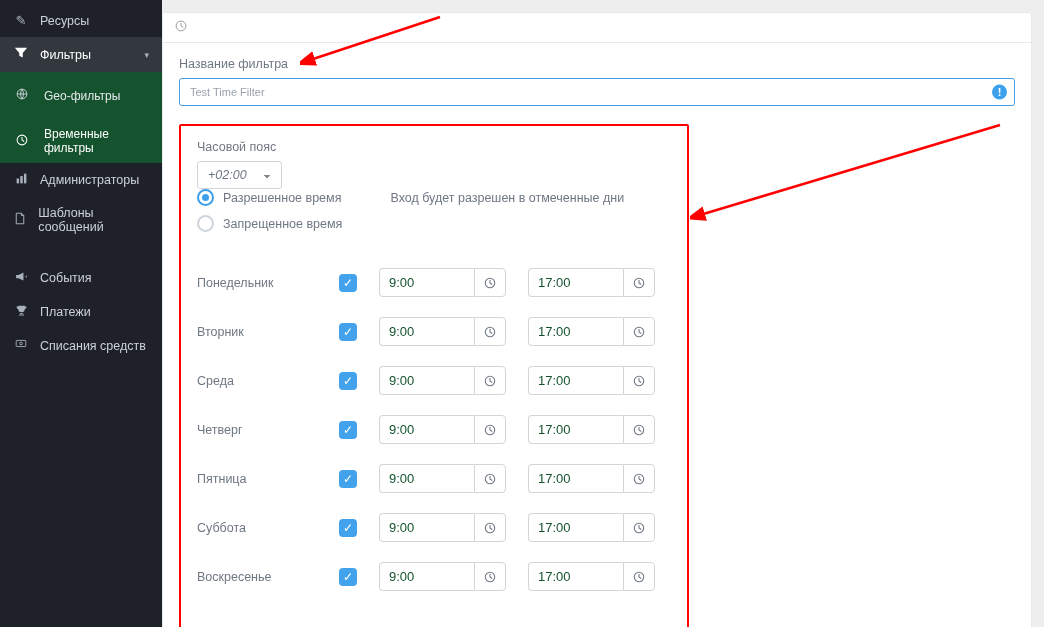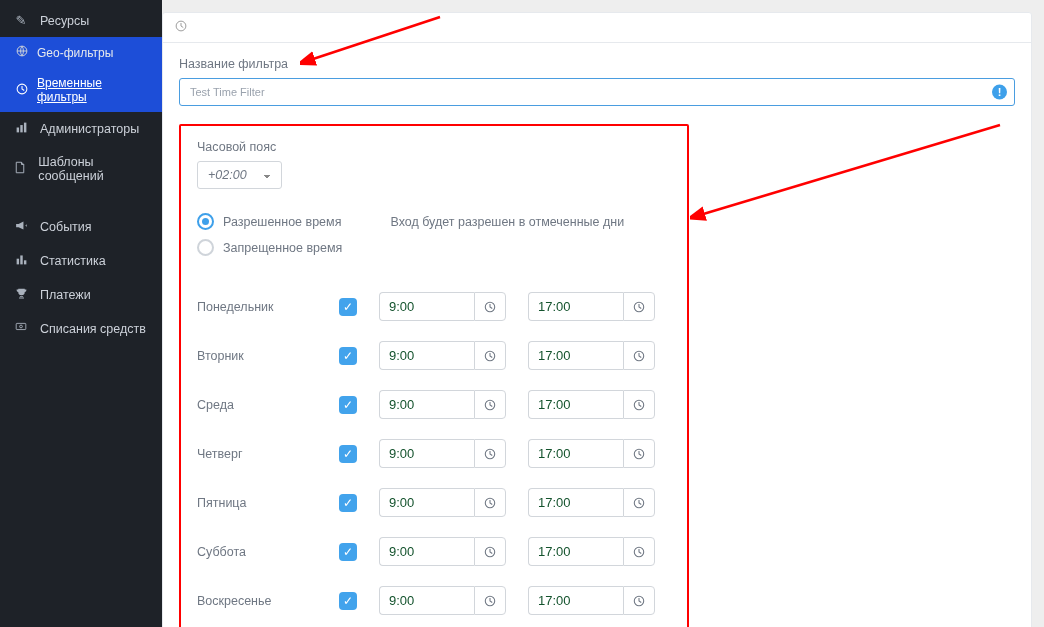--- a/index.html
+++ b/index.html
@@ -26,30 +26,30 @@
     display: flex;
     align-items: center;
     padding: 9px 13px;
     gap: 11px;
     cursor: pointer;
     font-size: 12.5px;
     color: #ccd1d9;
   }
   .sb-item .sb-icon { width: 16px; text-align: center; color: #aab2bd; font-size: 13px; }
   .sb-sub {
-    background: #1d4ed8;
-    padding: 8px 13px 8px 16px;
+    background: #14532d;
+    padding: 16px 13px 8px 16px;
     font-size: 12px;
     color: #e6e9ed;
     cursor: pointer;
     display: flex;
     align-items: center;
-    gap: 9px;
-  }
-  .sb-sub.active { color: #fff; text-decoration: underline; }
+    gap: 16px;
+  }
+  .sb-sub.active { color: #fff; }
   .sb-group-gap { height: 18px; }
   .sb-item.open { background: #33383f; color: #fff; }
   .sb-item.open .sb-icon { color: #fff; }
   .caret { margin-left: auto; font-size: 9px; color: #aab2bd; }
 
   
   .main {
     flex: 1;
     padding: 12px 12px 18px 0;
     overflow: auto;
@@ -110,21 +110,21 @@
     appearance: none;
     position: relative;
     width: 85px;
     background-image: linear-gradient(45deg, transparent 50%, #888 50%), linear-gradient(135deg, #888 50%, transparent 50%);
     background-position: calc(100% - 14px) 13px, calc(100% - 10px) 13px;
     background-size: 4px 4px, 4px 4px;
     background-repeat: no-repeat;
     font-style: italic;
   }
 
-  .radio-block { margin-top: 24px; font-size: 12.5px; color: #6f7783; }
+  .radio-block { font-size: 12.5px; color: #6f7783; }
   .radio-row { display: flex; align-items: center; gap: 9px; margin-bottom: 9px; }
   .radio-circle {
     width: 17px; height: 17px; border-radius: 50%;
     border: 2px solid #cfd4da; background: #fff;
     display: inline-flex; align-items: center; justify-content: center;
     flex-shrink: 0;
   }
   .radio-row.selected .radio-circle { border-color: #3ea0ea; }
   .radio-row.selected .radio-circle::after {
     content: ""; width: 7px; height: 7px; border-radius: 50%; background: #3ea0ea;
@@ -170,20 +170,27 @@
 </head>
 <body>
 
 <div class="layout">
 
   <nav class="sidebar">
     <div class="sb-item">
       <span class="sb-icon">✎</span>
       <span>Ресурсы</span>
     </div>
+    <div class="sb-item open">
+      <span class="sb-icon"><svg viewBox="0 0 16 16" width="14" height="14" fill="#fff">
+            <path d="M1 2h14l-5 6v5l-4-2V8L1 2z"></path>
+          </svg></span>
+      <span>Фильтры</span>
+      <span class="caret">▾</span>
+    </div>
     <div class="sb-sub">
       <span class="sb-icon"><svg viewBox="0 0 16 16" width="12" height="12" fill="none" stroke="#ccd1d9" stroke-width="1.3">
             <circle cx="8" cy="8" r="6.5"></circle>
             <path d="M1.5 8h13M8 1.5c2.5 3 2.5 10 0 13M8 1.5c-2.5 3-2.5 10 0 13"></path>
           </svg></span>
       <span>Geo-фильтры</span>
     </div>
     <div class="sb-sub active">
       <span class="sb-icon"><svg viewBox="0 0 16 16" width="12" height="12" fill="none" stroke="#fff" stroke-width="1.4">
             <circle cx="8" cy="8" r="6.5"></circle>
@@ -207,28 +214,20 @@
       <span>Шаблоны сообщений</span>
     </div>
 
     <div class="sb-group-gap"></div>
 
     <div class="sb-item">
       <span class="sb-icon"><svg viewBox="0 0 16 16" width="14" height="13" fill="#aab2bd">
             <path d="M2 6v4h3l6 3V3L5 6H2zm11 2a3 3 0 0 0 2-2v4a3 3 0 0 0-2-2z"></path>
           </svg></span>
       <span>События</span>
-    </div>
-    <div class="sb-item">
-      <span class="sb-icon"><svg viewBox="0 0 16 16" width="13" height="13" fill="#aab2bd">
-            <rect x="2" y="7" width="3" height="7"></rect>
-            <rect x="6.5" y="3" width="3" height="11"></rect>
-            <rect x="11" y="9" width="3" height="5"></rect>
-          </svg></span>
-      <span>Статистика</span>
     </div>
     <div class="sb-item">
       <span class="sb-icon"><svg viewBox="0 0 16 16" width="13" height="13" fill="#aab2bd">
             <path d="M4 2h8v4a4 4 0 0 1-8 0V2zm-2 1h2v3a2 2 0 0 1-2-2V3zm10 0h2v1a2 2 0 0 1-2 2V3zM6 11h4v1H6zm-1 2h6v1H5z"></path>
           </svg></span>
       <span>Платежи</span>
     </div>
     <div class="sb-item">
       <span class="sb-icon"><svg viewBox="0 0 16 16" width="14" height="11" fill="none" stroke="#aab2bd" stroke-width="1.3">
             <rect x="1" y="2" width="14" height="9" rx="1"></rect>

